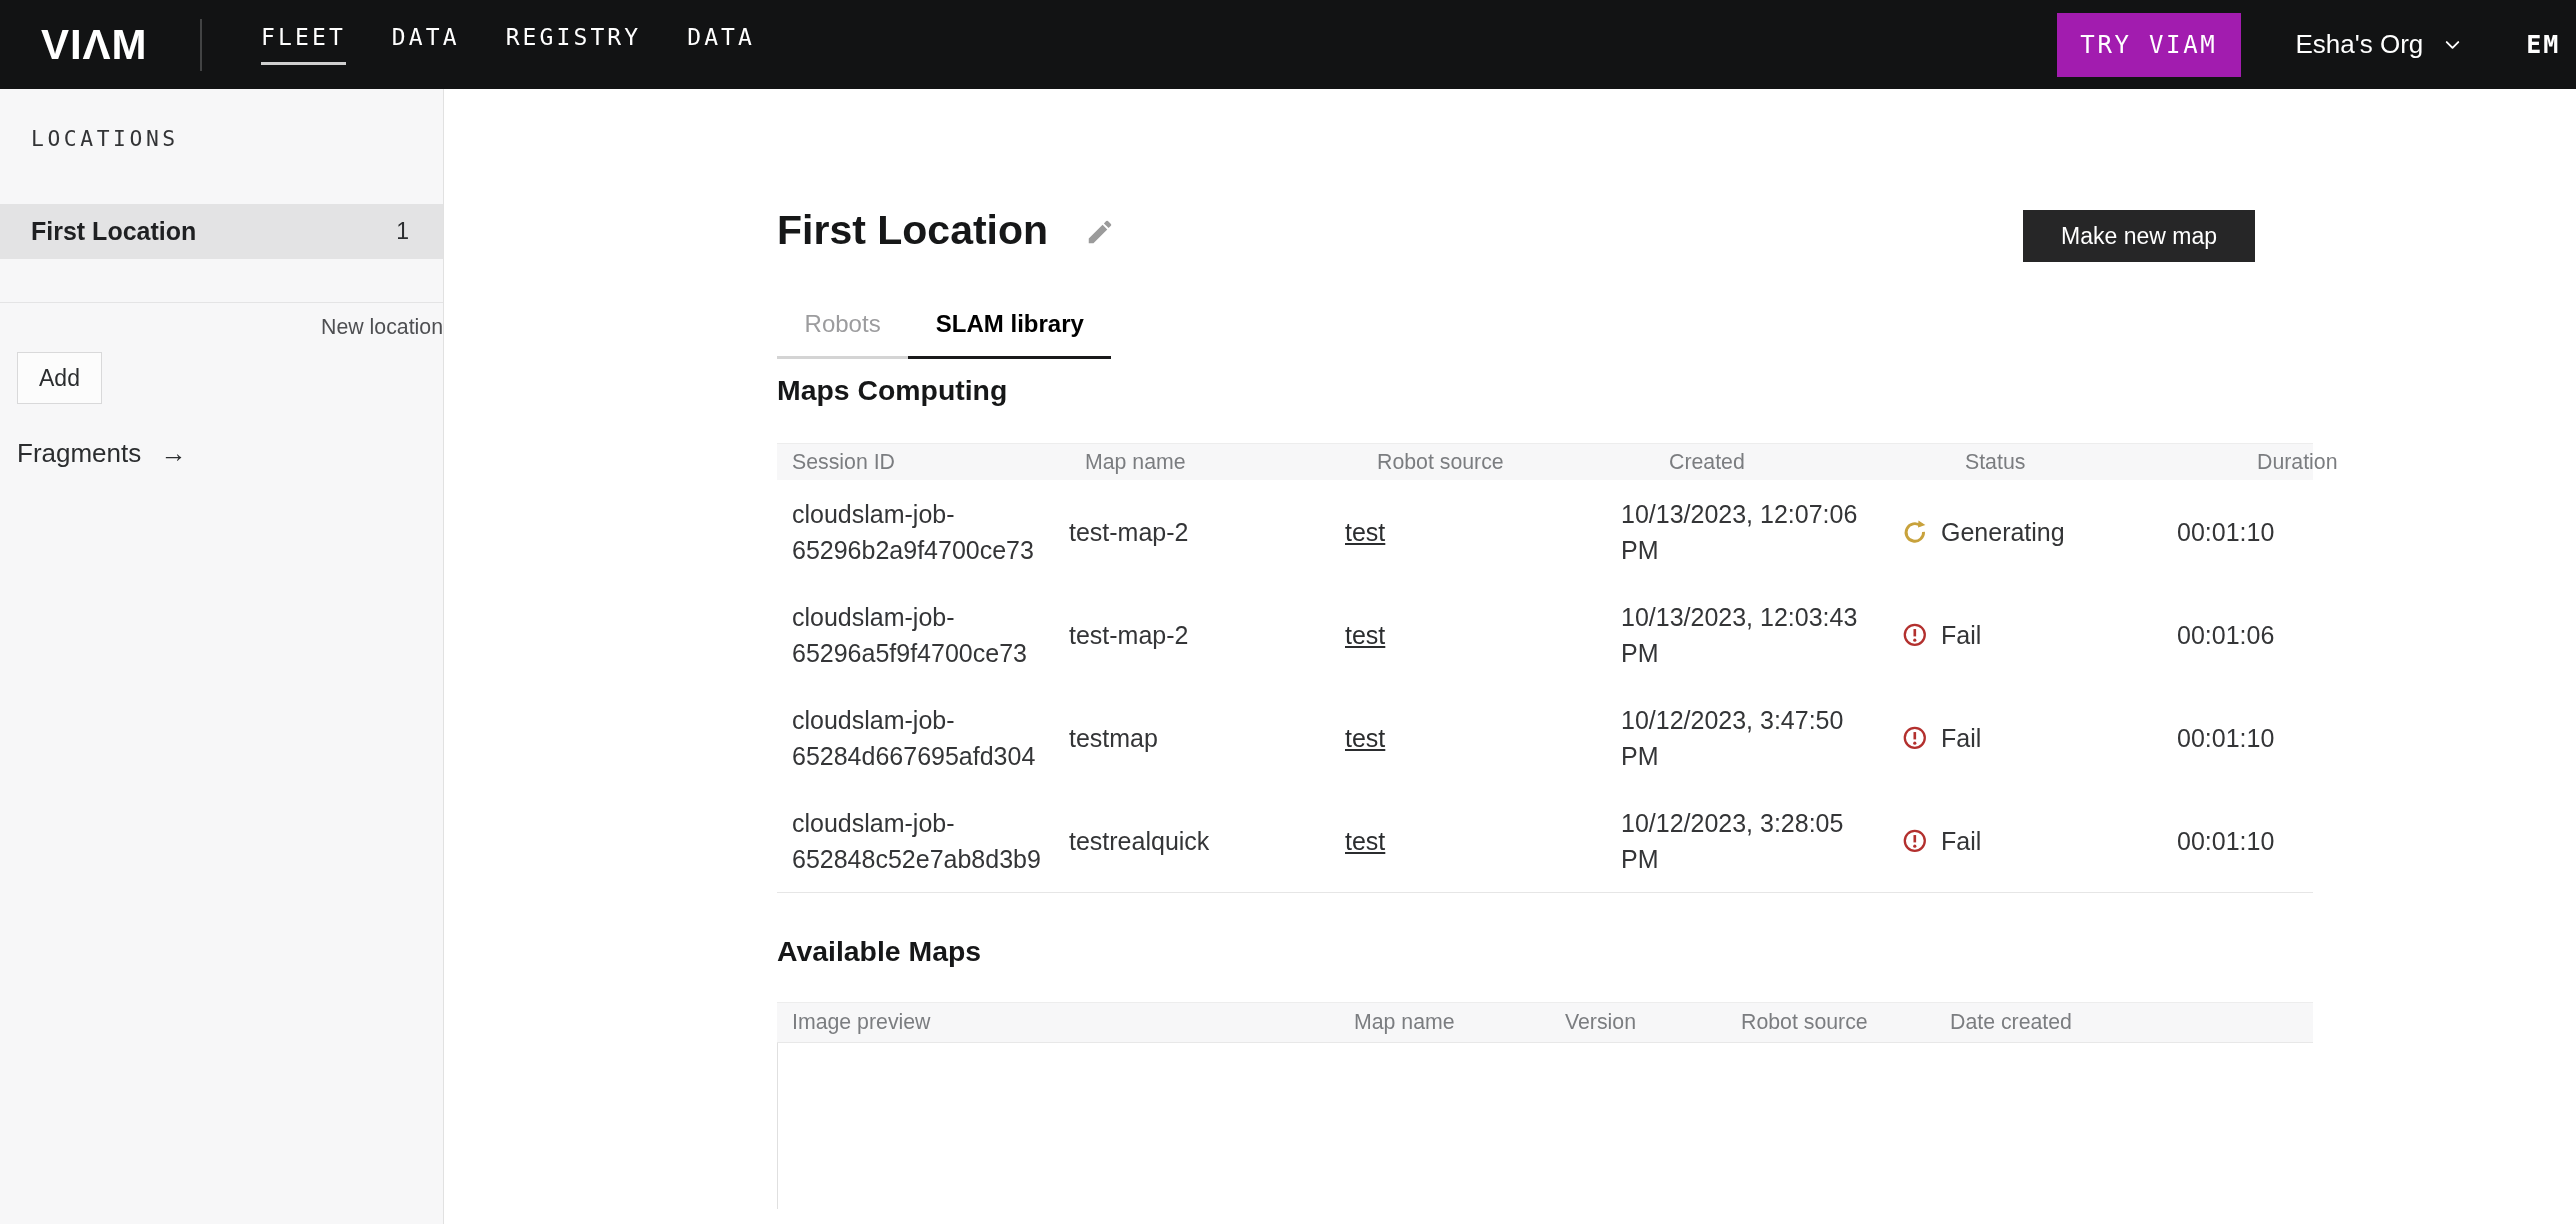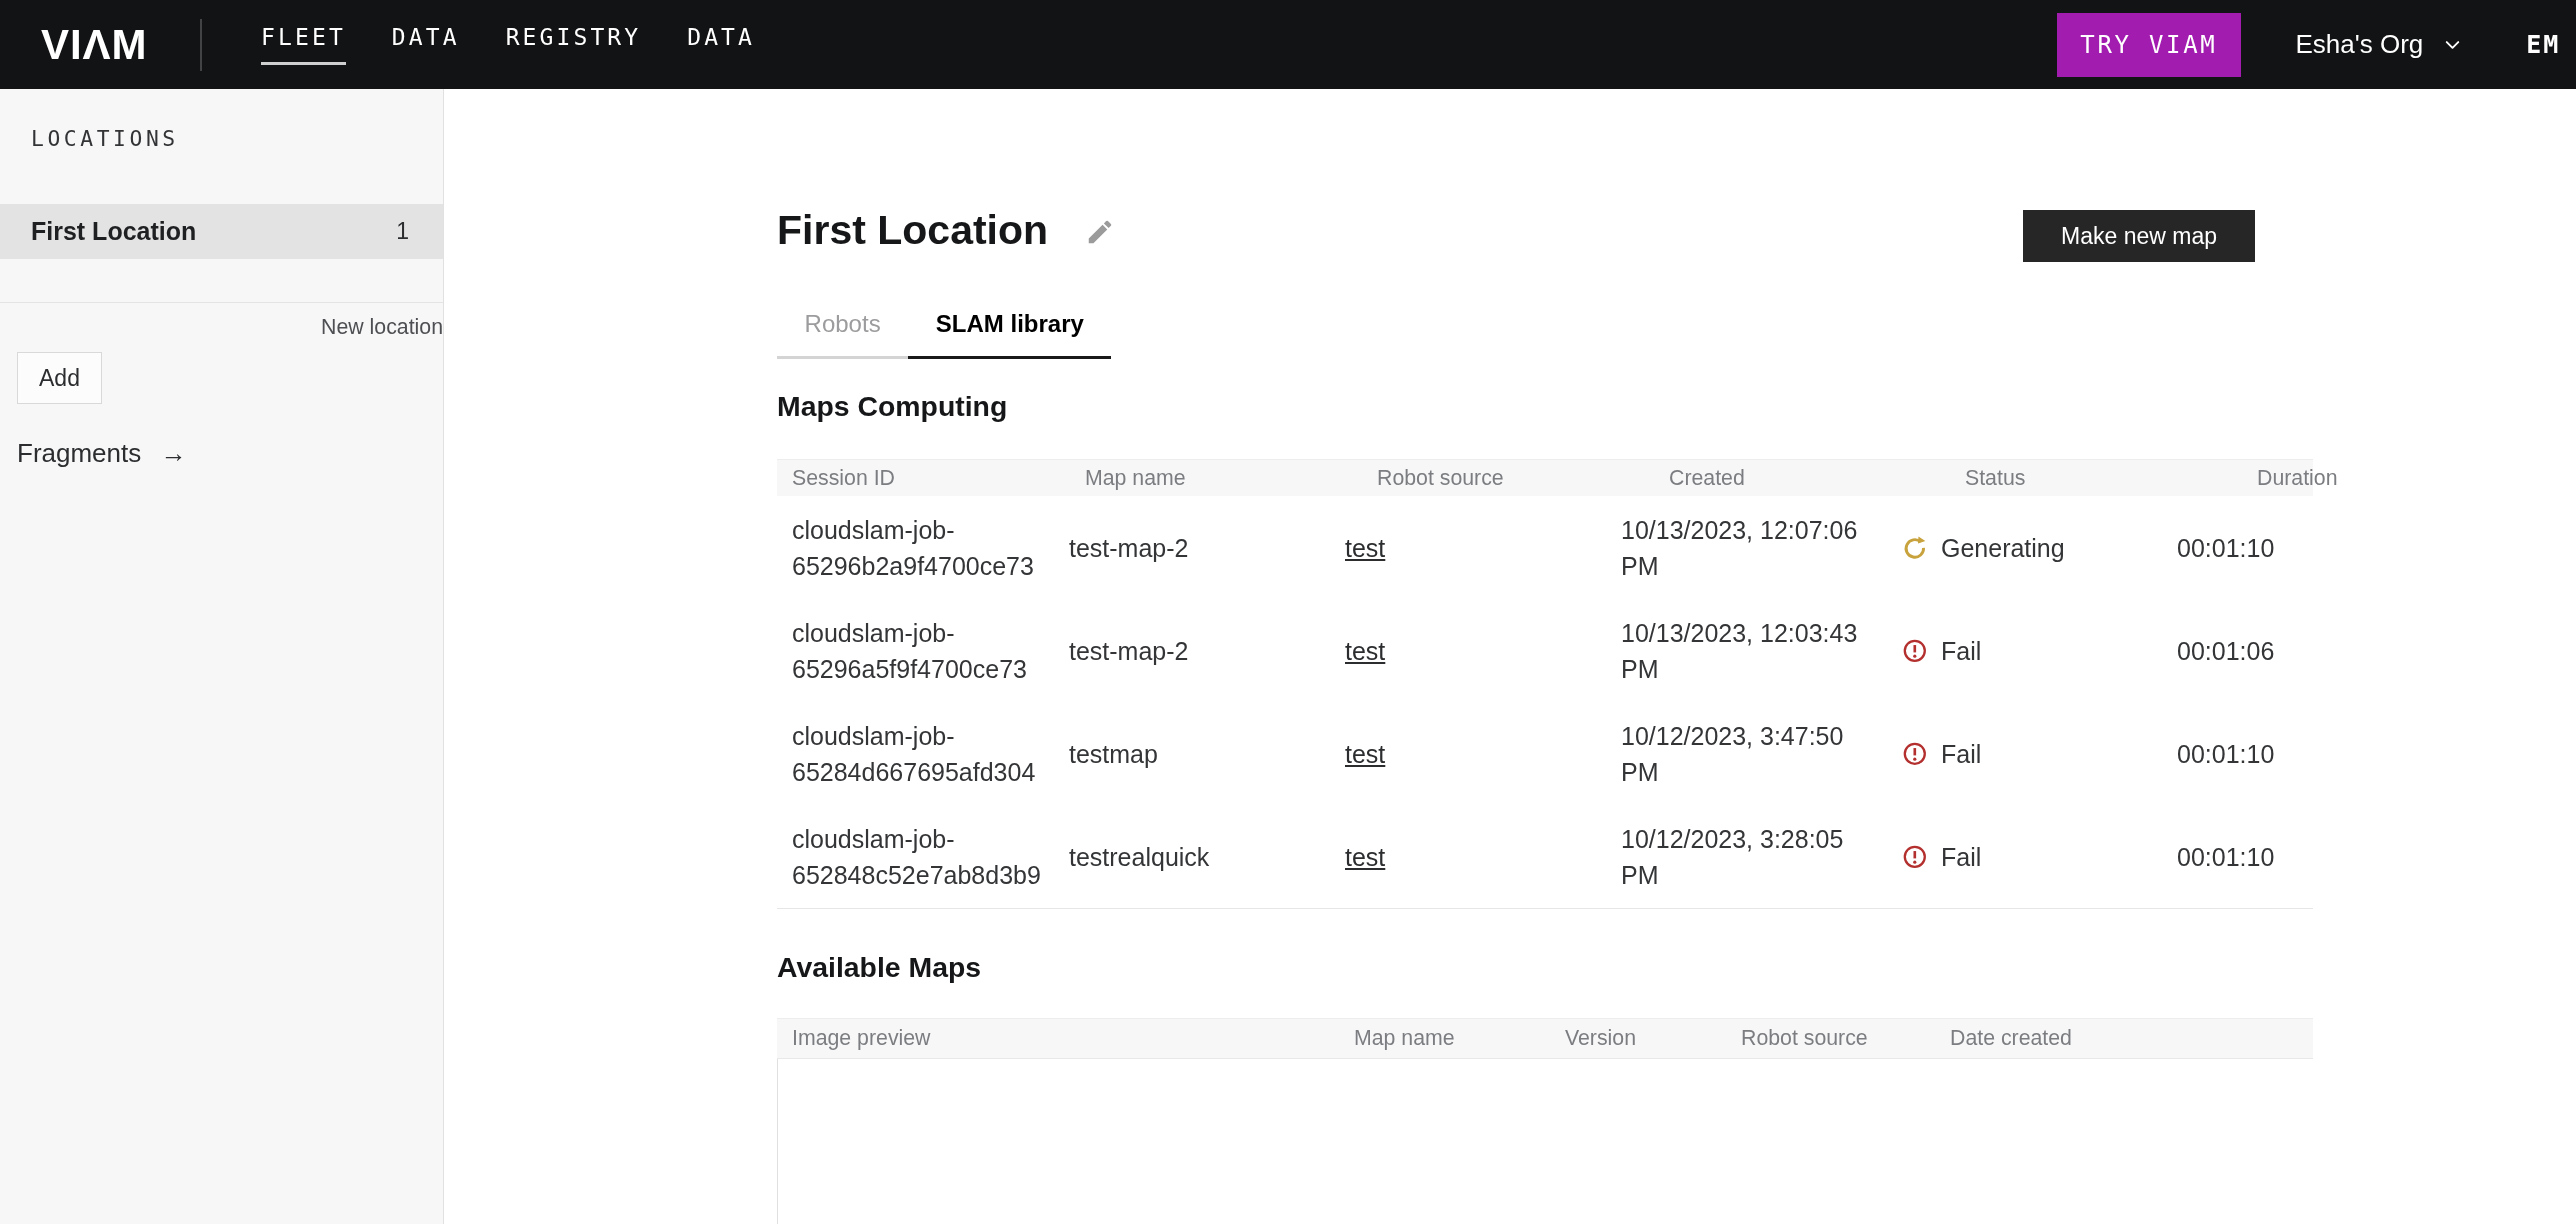--- a/index.html
+++ b/index.html
@@ -56,21 +56,21 @@
   .edit-icon{width:30px;height:30px;margin:12.4px 0 0 37px;cursor:pointer;}
   .make-map-btn{margin-left:auto;margin-right:58px;margin-top:5.3px;background:#262627;color:#fff;
     font-size:23px;height:52px;padding:0 38px;border:none;cursor:pointer;
     font-family:"Liberation Sans",sans-serif;}
 
   .tabs{margin-top:48px;display:flex;width:fit-content;}
   .tab{font-size:24px;padding:0 27.6px 18px 27.6px;border-bottom:3.6px solid #d4d4d4;
     color:#9c9c9e;cursor:pointer;}
   .tab.active{color:#000000;font-weight:bold;border-bottom-color:#19191a;}
 
-  .section-heading{margin-top:30px;font-size:28.4px;font-weight:bold;color:#161718;line-height:34px;}
+  .section-heading{margin-top:14px;font-size:28.4px;font-weight:bold;color:#161718;line-height:34px;}
 
   
   .table1{margin-top:36px;width:1536px;border-bottom:0.9px solid #e6e6e6;}
   .t1-grid{display:grid;grid-template-columns:277px 276px 276px 280px 276px 152px;}
   .t1-header{height:36px;background:#f7f7f8;border-top:0.9px solid #ededed;align-items:center;gap:16px;}
   .th{font-size:21.3px;color:#7b7d80;padding-left:15px;white-space:nowrap;}
   .t1-row{height:103px;align-items:center;}
   .td{font-size:25px;color:#343537;padding-left:15px;line-height:36px;}
   .td-session{overflow:hidden;max-height:73px;word-wrap:break-word;}
   .td-created{overflow:hidden;max-height:73px;}

